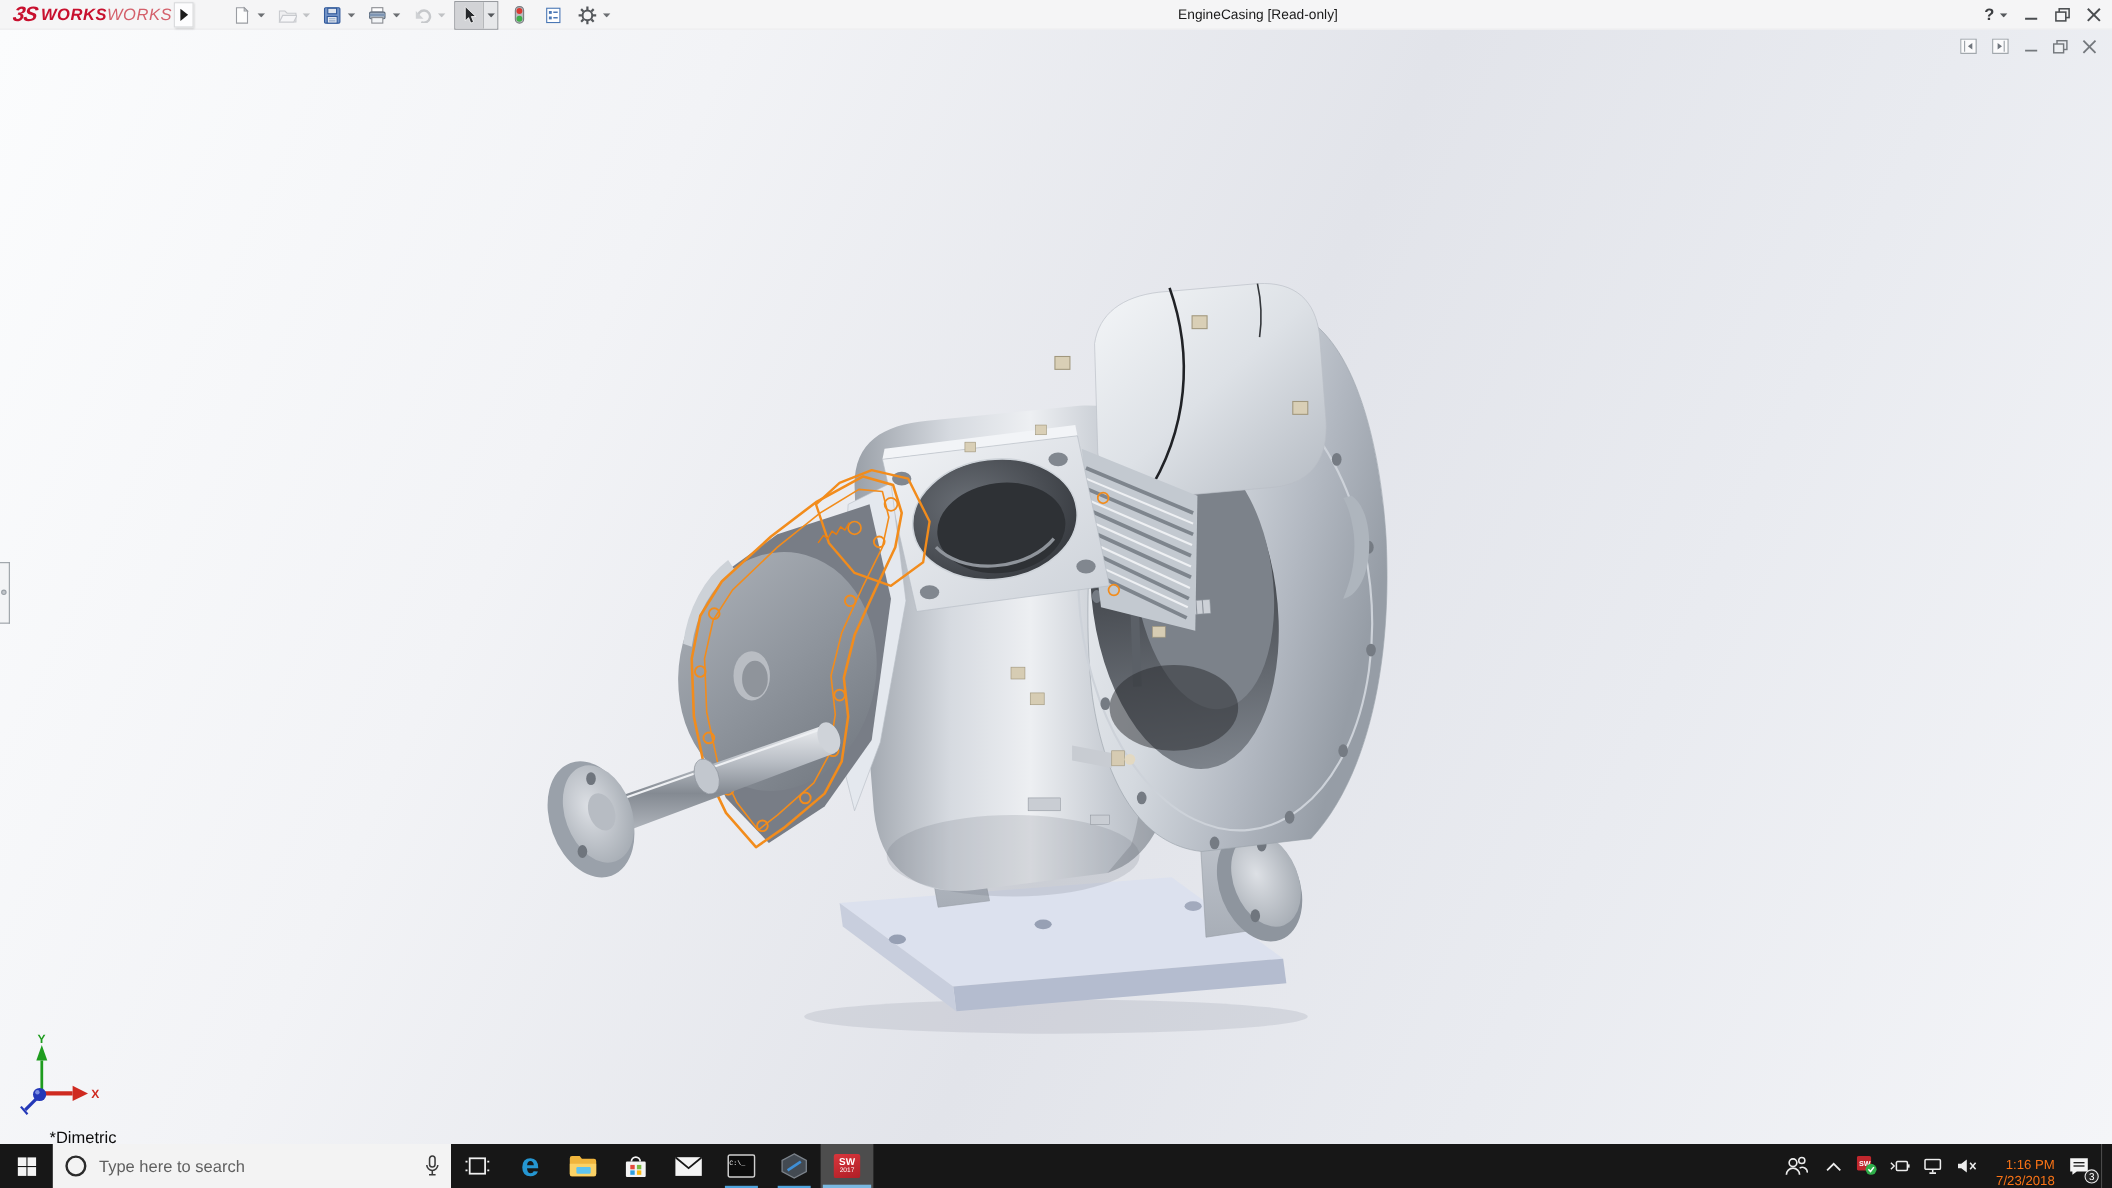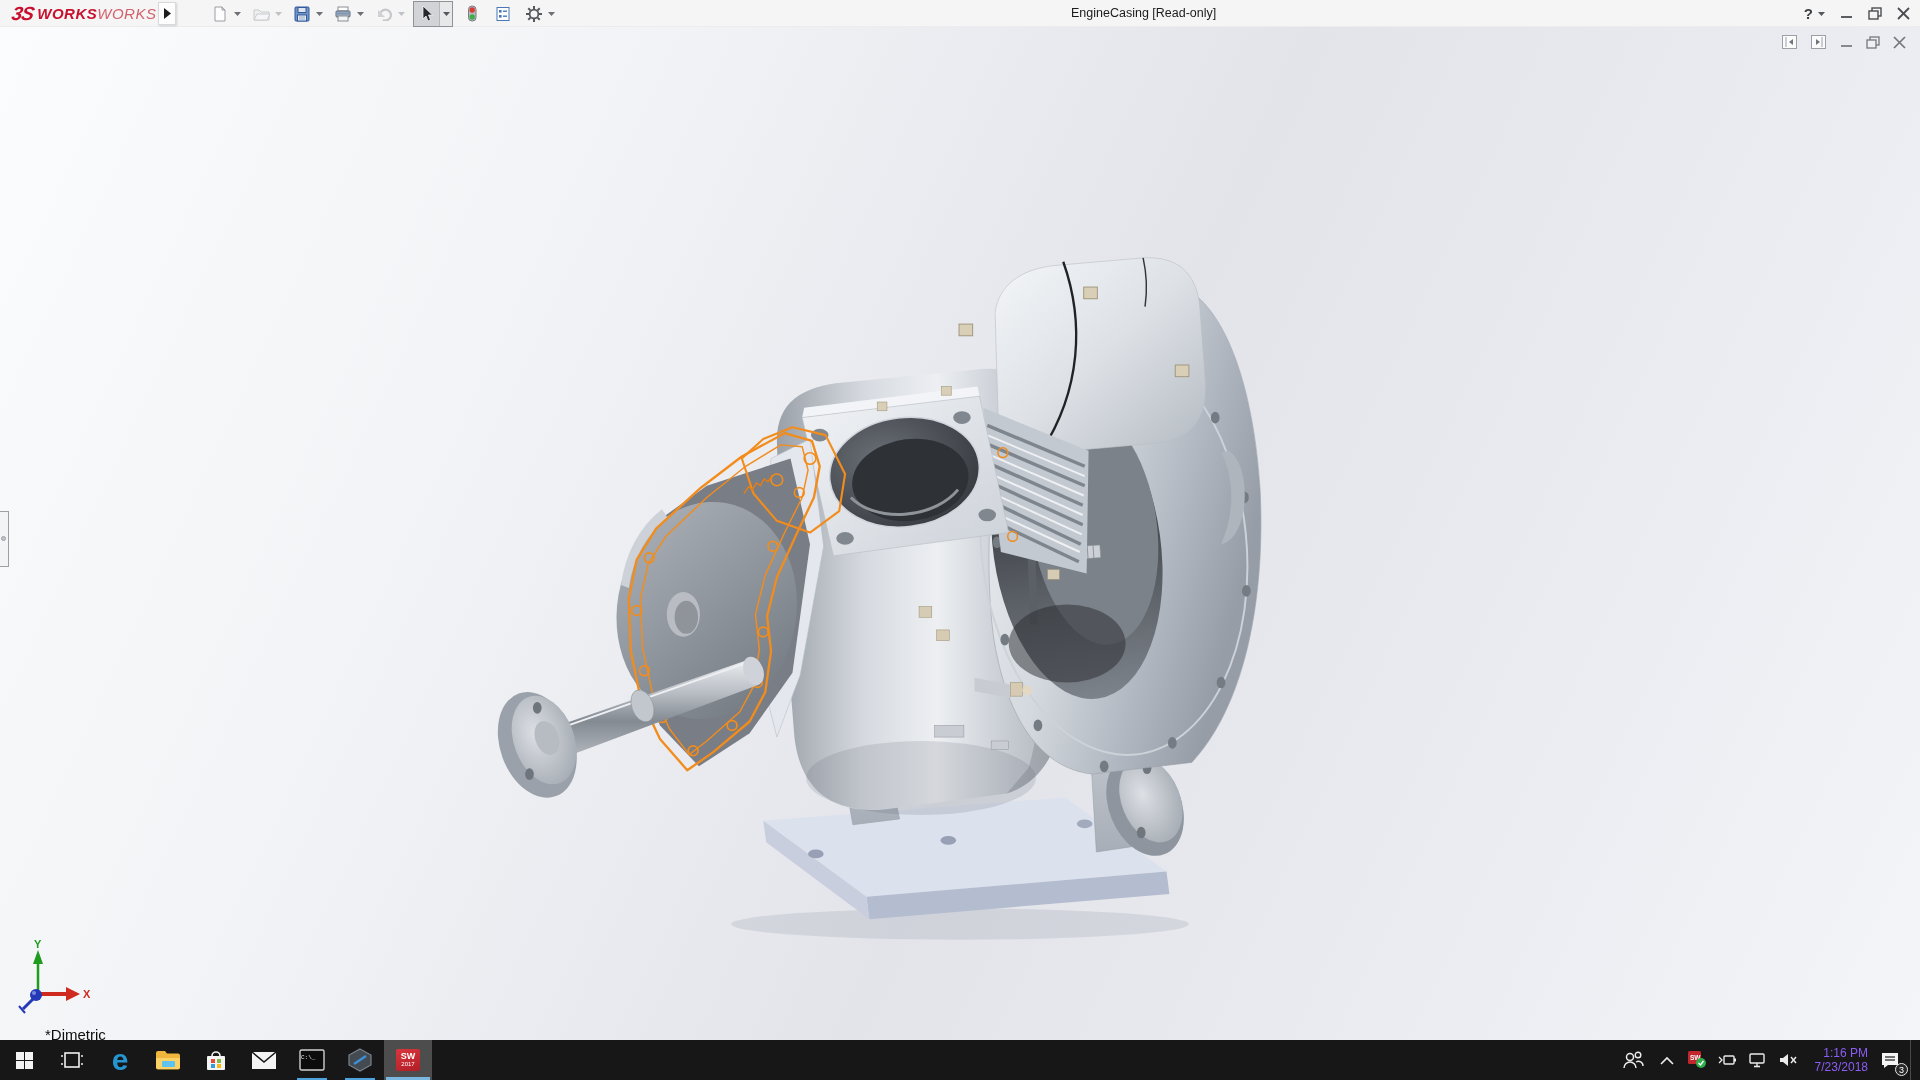--- a/index.html
+++ b/index.html
@@ -53,22 +53,22 @@
   .sw-slot { background:#4d4d4d; }
   .sw-slot .underline { left:2px; width:44px; height:3px; background:#7ab8e0; }
   .cmd-text { position:absolute; font-family:"Liberation Mono","DejaVu Sans Mono",monospace;
     font-size:6px; color:#eee; left:13px; top:14px; letter-spacing:0; }
   .sw-cube { width:24px; height:22px; background:linear-gradient(160deg,#d9363c,#b01e26); border-radius:2px;
     display:flex; flex-direction:column; align-items:center; justify-content:center; }
   .sw-cube .sw-l { color:#fff; font-weight:bold; font-size:9px; line-height:9px; }
   .sw-cube .sw-y { color:#fff; font-size:6px; line-height:7px; }
   .tray { margin-left:auto; display:flex; align-items:stretch; }
   .tray-slot { display:flex; align-items:center; justify-content:center; position:relative; }
-  .clock { width:66px; display:flex; flex-direction:column; align-items:flex-end; justify-content:center;
-    color:#8b5cf6; font-size:12px; line-height:14px; padding-right:2px; }
+  .clock { width:66px; display:flex; flex-direction:column; align-items:flex-end; justify-content:flex-end;
+    color:#f97316; font-size:12px; line-height:14px; padding-right:2px; }
   .show-desktop { width:10px; border-left:1px solid #4a4a4a; }
   .badge { position:absolute; right:2px; bottom:4px; width:13px; height:13px; border-radius:50%;
     background:#282828; border:1px solid #e8e8e8; color:#fff; font-size:9px; display:flex;
     align-items:center; justify-content:center; }
 </style>
 </head>
 <body>
 
 <div class="stage">
 
@@ -503,20 +503,32 @@
 
   <div class="taskbar">
     <div class="tb-slot">
       <svg width="17" height="17">
         <rect x="0" y="0" width="8" height="8" fill="#f4f4f4"></rect>
           <rect x="9" y="0" width="8" height="8" fill="#f4f4f4"></rect>
         <rect x="0" y="9" width="8" height="8" fill="#f4f4f4"></rect>
           <rect x="9" y="9" width="8" height="8" fill="#f4f4f4"></rect>
         </svg>
     </div>
+    <div class="search-box">
+      <svg width="22" height="22">
+        <circle cx="11" cy="11" r="8.5" fill="none" stroke="#2b2b2b" stroke-width="2.2"></circle>
+        </svg>
+      <input type="text" placeholder="Type here to search" style="">
+      <svg width="14" height="20">
+        <rect x="4.5" y="1" width="5" height="10" rx="2.5" fill="none" stroke="#3a3a3a" stroke-width="1.4"></rect>
+        <path d="M2,9 a5,5 0 0 0 10,0" fill="none" stroke="#3a3a3a" stroke-width="1.4"></path>
+        <line x1="7" y1="14" x2="7" y2="18" stroke="#3a3a3a" stroke-width="1.4"></line>
+        <line x1="4" y1="18" x2="10" y2="18" stroke="#3a3a3a" stroke-width="1.4"></line>
+        </svg>
+    </div>
     <div class="tb-slot">
       <svg width="22" height="20">
         <rect x="4" y="3" width="14" height="14" fill="none" stroke="#f0f0f0" stroke-width="1.6"></rect>
         <line x1="0" y1="6" x2="2" y2="6" stroke="#f0f0f0" stroke-width="1.6"></line>
           <line x1="0" y1="14" x2="2" y2="14" stroke="#f0f0f0" stroke-width="1.6"></line>
         <line x1="20" y1="6" x2="22" y2="6" stroke="#f0f0f0" stroke-width="1.6"></line>
           <line x1="20" y1="14" x2="22" y2="14" stroke="#f0f0f0" stroke-width="1.6"></line>
         </svg>
     </div>
     <div class="tb-slot">

